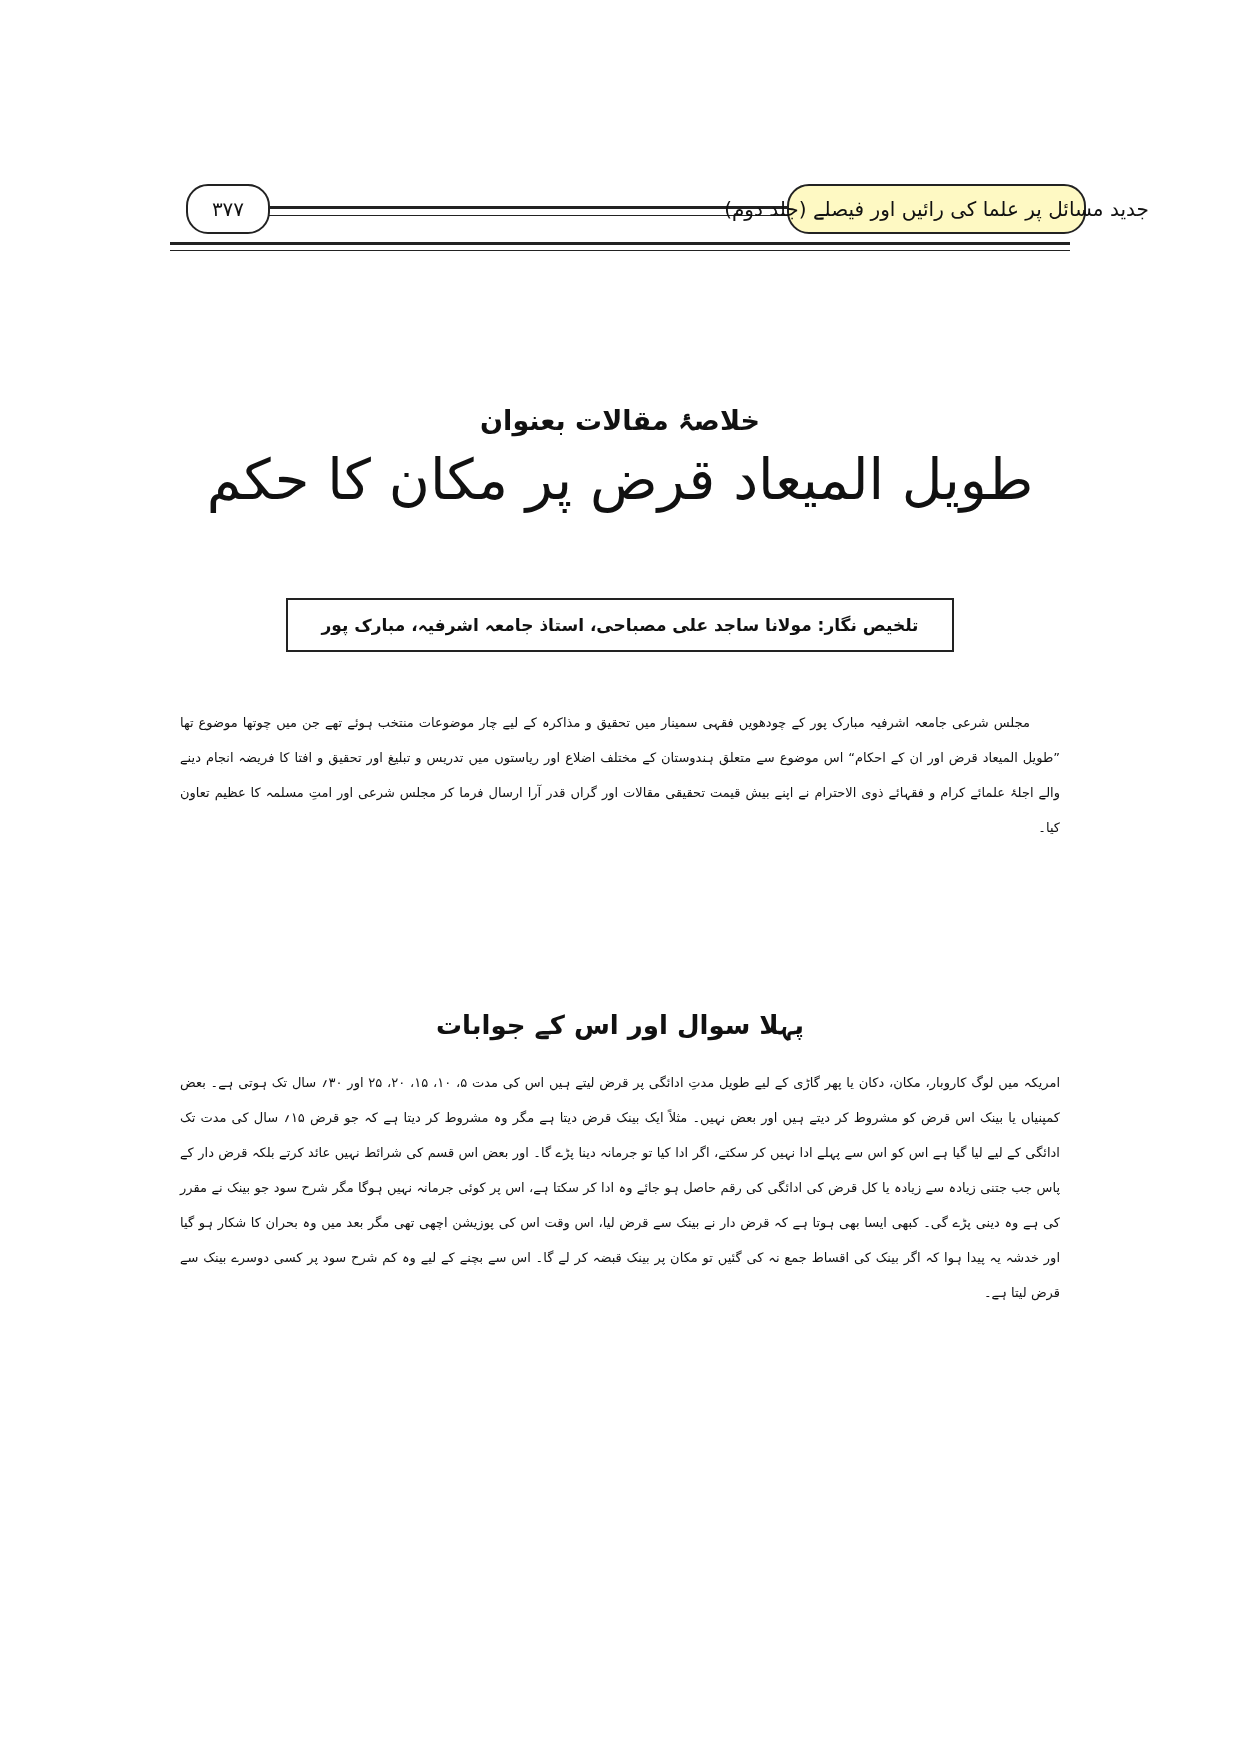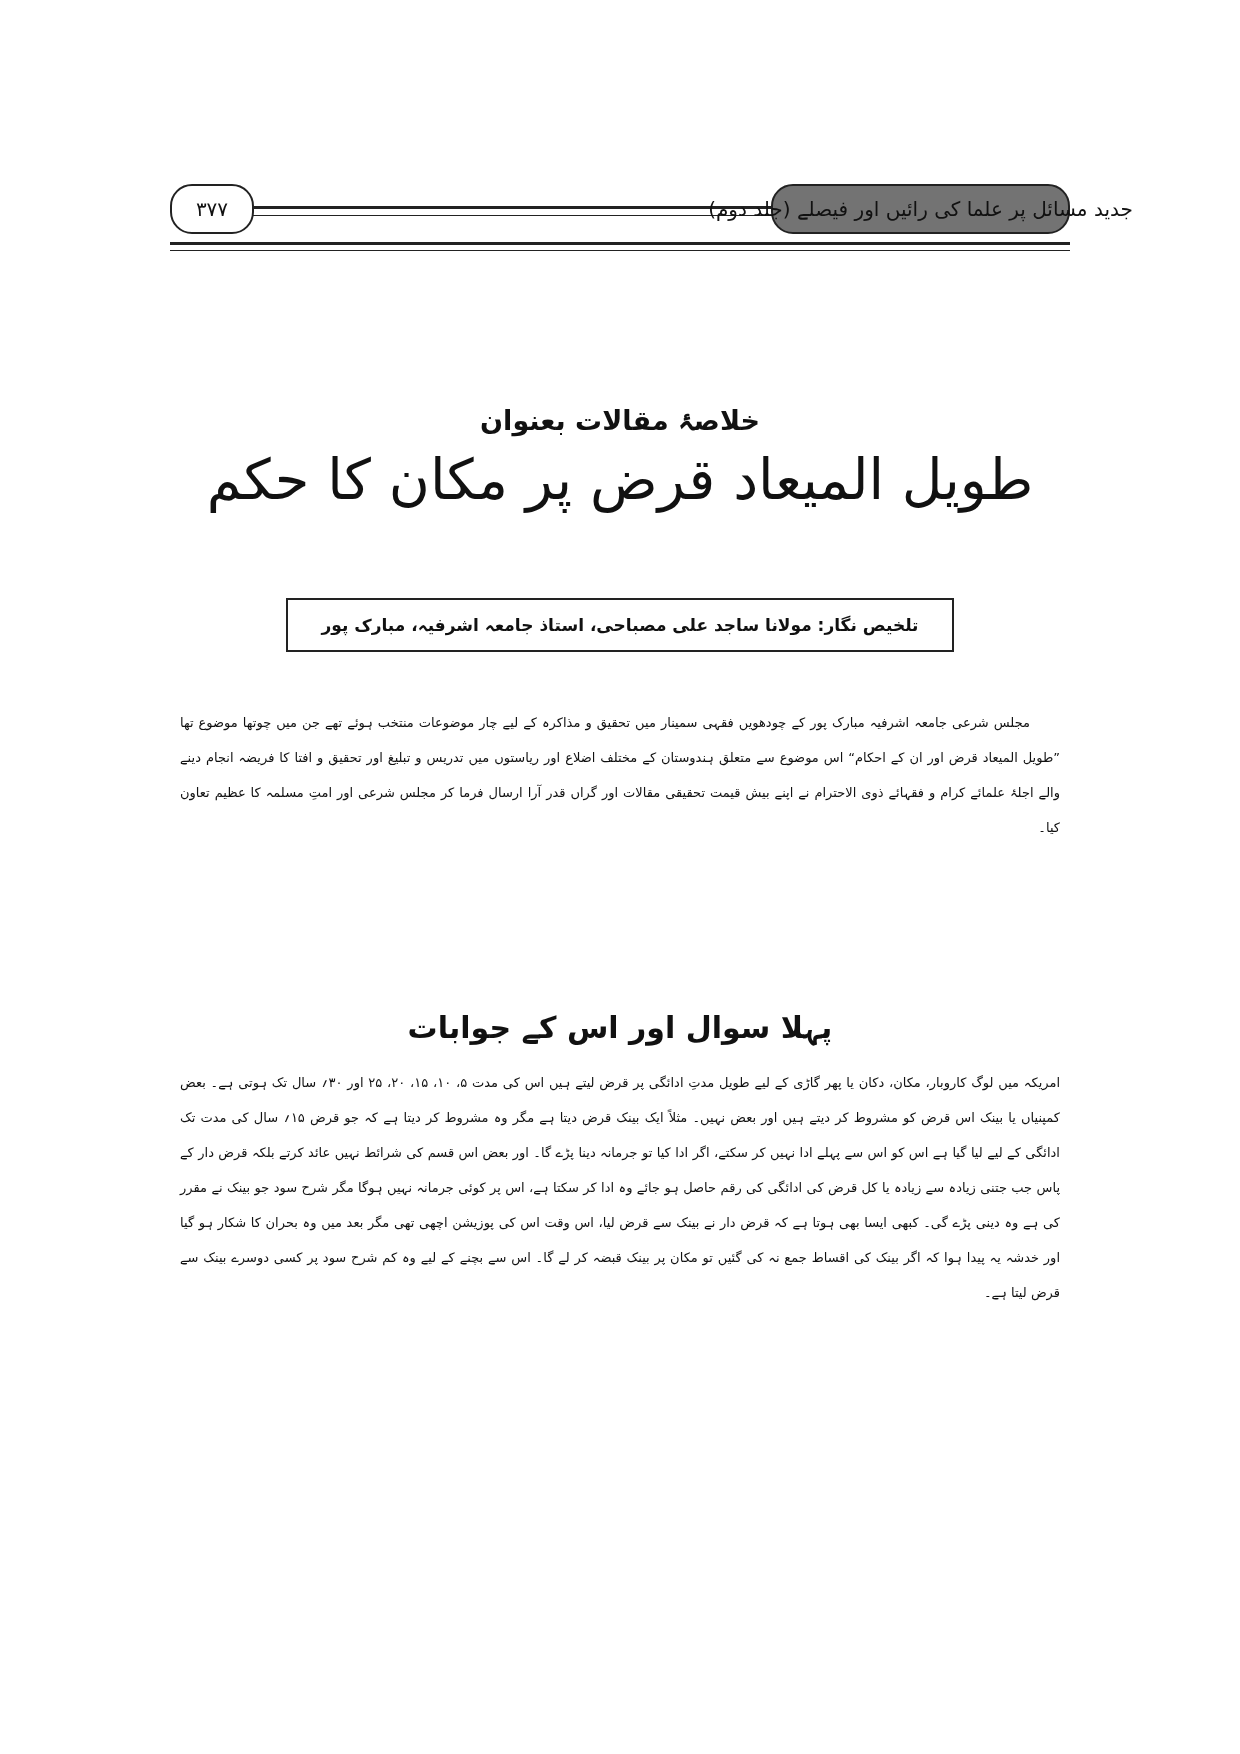--- a/index.html
+++ b/index.html
@@ -7,21 +7,21 @@
       width: 1240px;
       height: 1754px;
       background: #ffffff;
       position: relative;
       overflow: hidden;
       color: #111111;
       font-family: "DejaVu Sans", sans-serif;
     }
     .page-header {
       position: absolute;
-      left: 170px;
+      left: 186px;
       top: 182px;
       width: 900px;
       height: 54px;
     }
     .header-rule-top {
       position: absolute;
       left: 78px;
       right: 290px;
       top: 24px;
       height: 6px;
@@ -48,21 +48,21 @@
       top: 2px;
       width: 295px;
       height: 46px;
       border: 2px solid #222;
       border-radius: 22px;
       display: flex;
       align-items: center;
       justify-content: center;
       direction: rtl;
       font-size: 20px;
-      background: #737373;
+      background: #fef9c3;
       white-space: nowrap;
     }
     .header-rule-bottom {
       position: absolute;
       left: 170px;
       top: 242px;
       width: 900px;
       height: 5px;
       border-top: 3px solid #222;
       border-bottom: 1px solid #222;
@@ -89,21 +89,21 @@
       left: 180px;
       width: 880px;
       direction: rtl;
       text-align: justify;
       font-size: 13px;
       line-height: 35px;
     }
     .body-block p { margin: 0; text-indent: 30px; }
     .body-block p.noindent { text-indent: 0; }
     .para1 { top: 705px; }
-    .section-heading { top: 1010px; font-size: 30px; font-weight: bold; }
+    .section-heading { top: 1010px; font-size: 26px; font-weight: bold; }
     .para2 { top: 1065px; }
   </style>
 </head>
 <body>
 
 <div class="page-header">
   <div class="header-rule-top"></div>
   <div class="page-num-box">۳۷۷</div>
   <div class="book-title-box">جدید مسائل پر علما کی رائیں اور فیصلے (جلد دوم)</div>
 </div>

